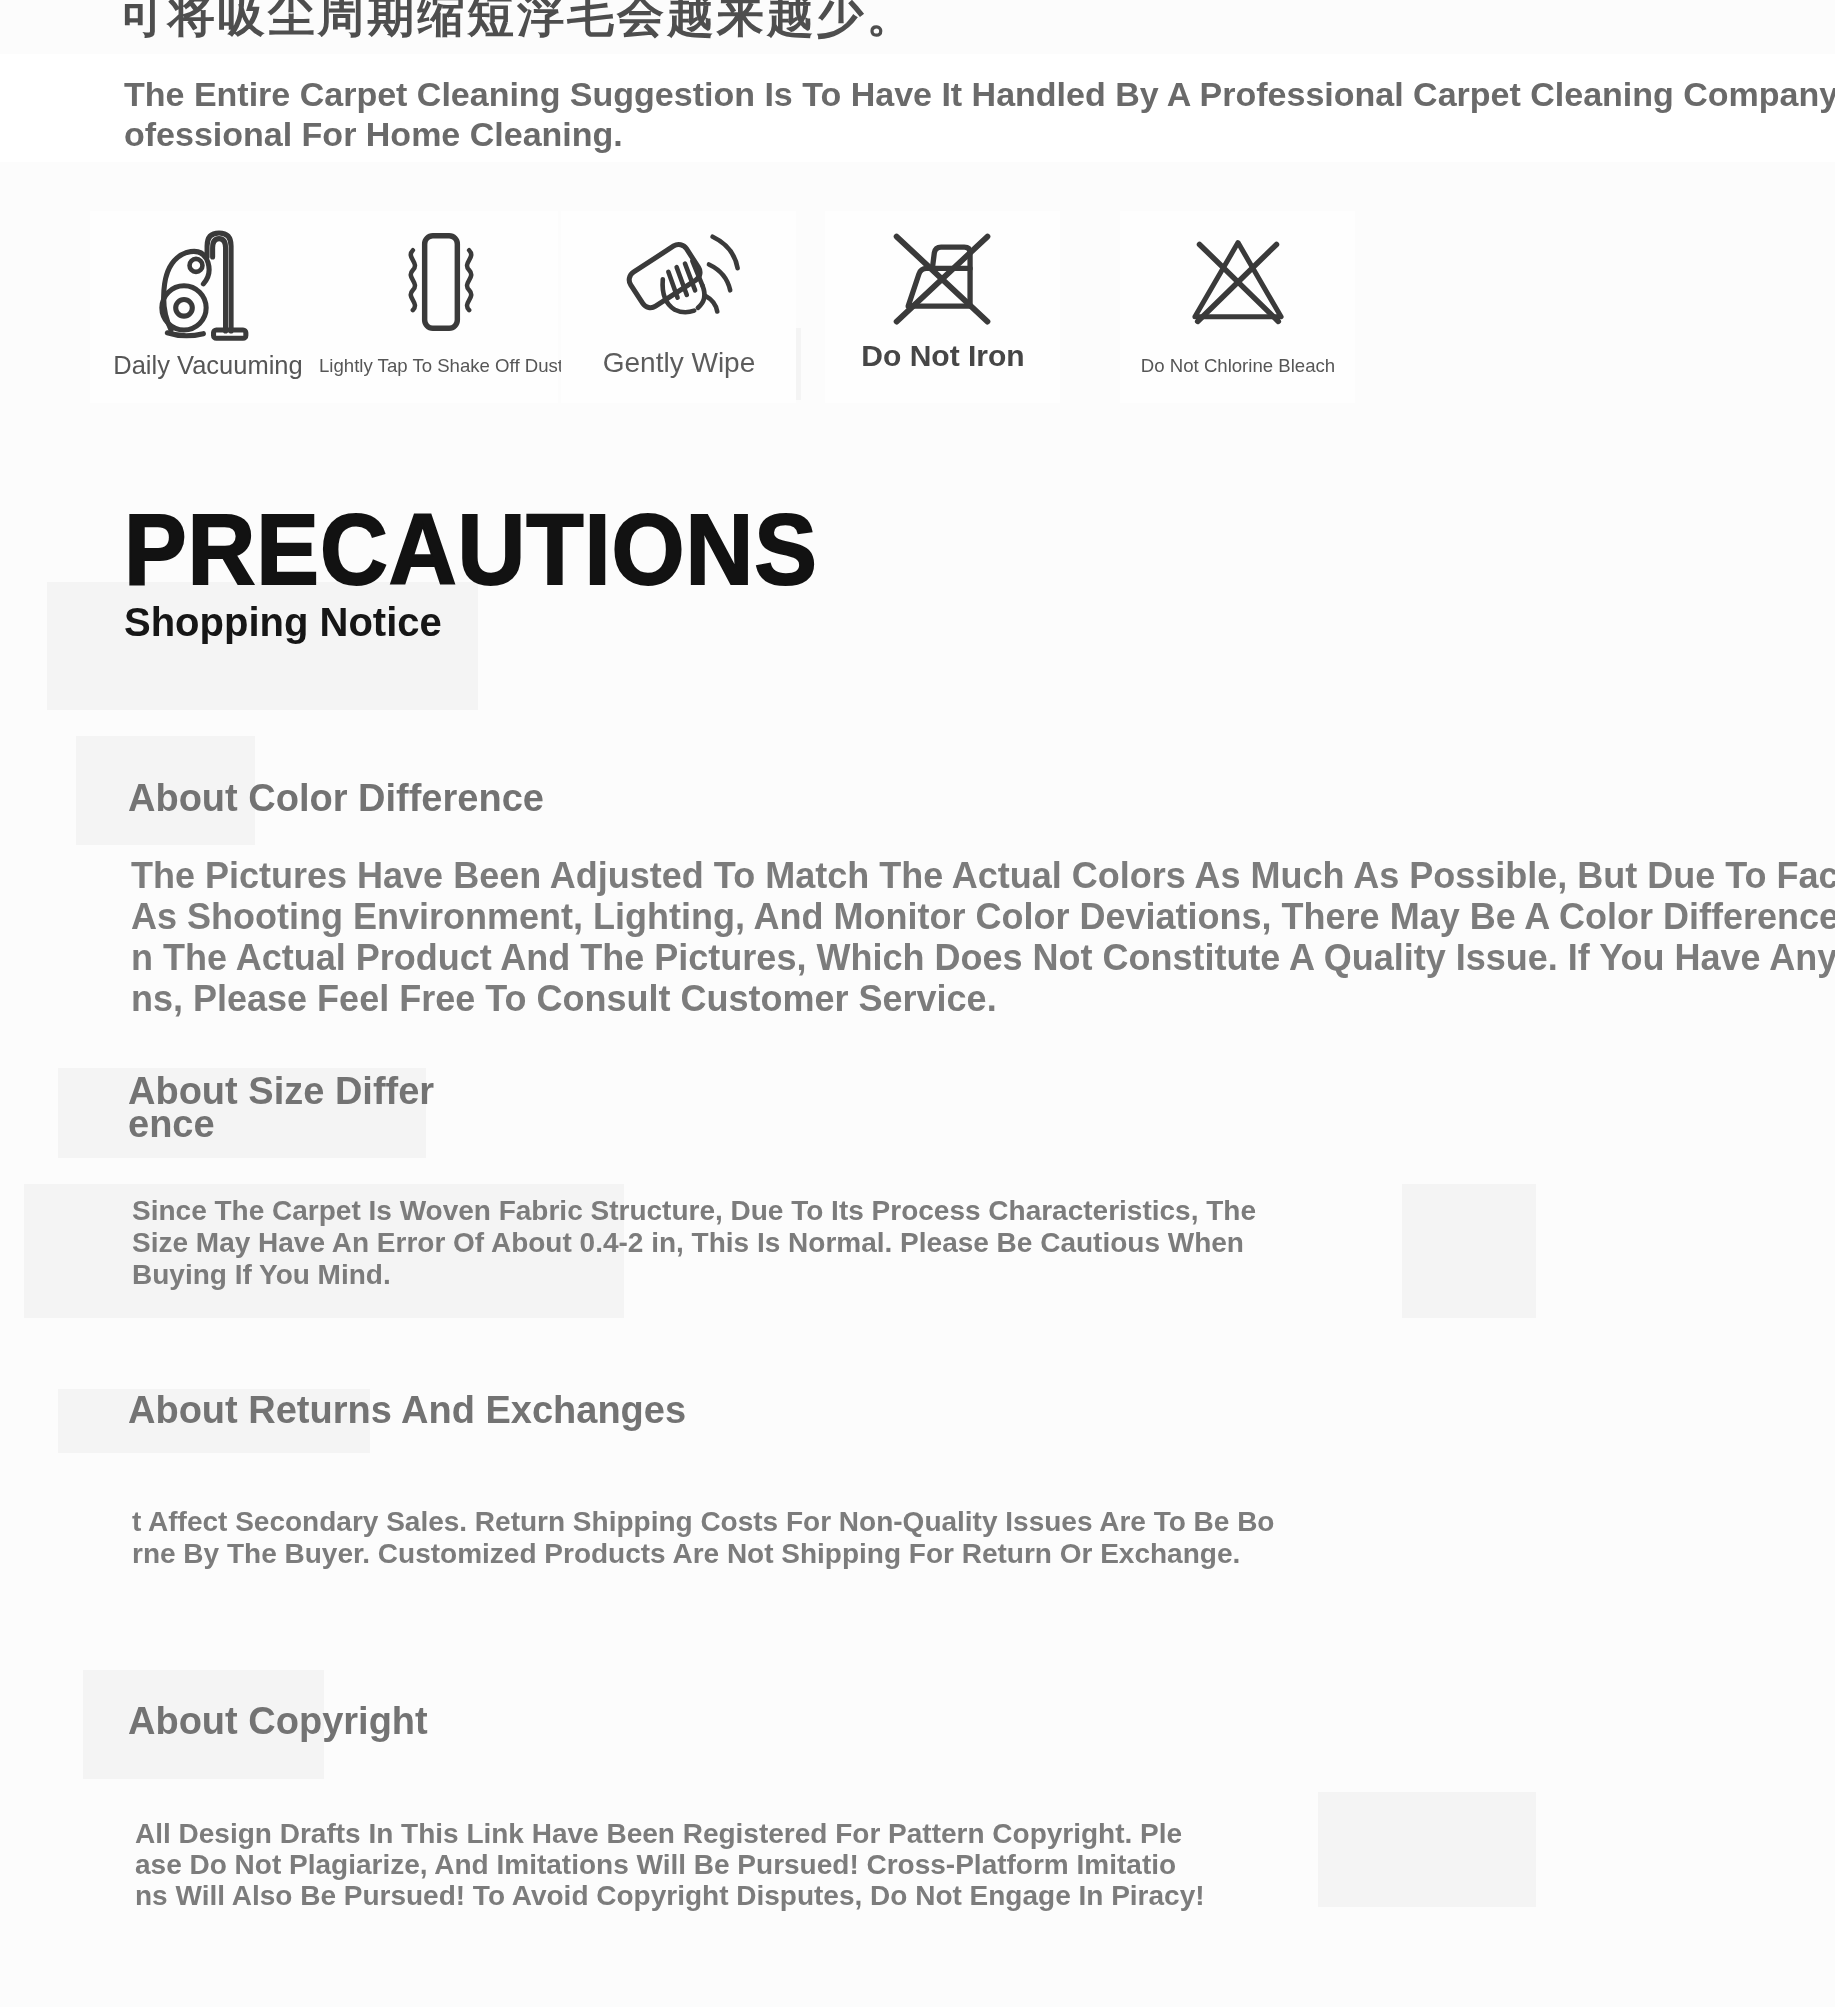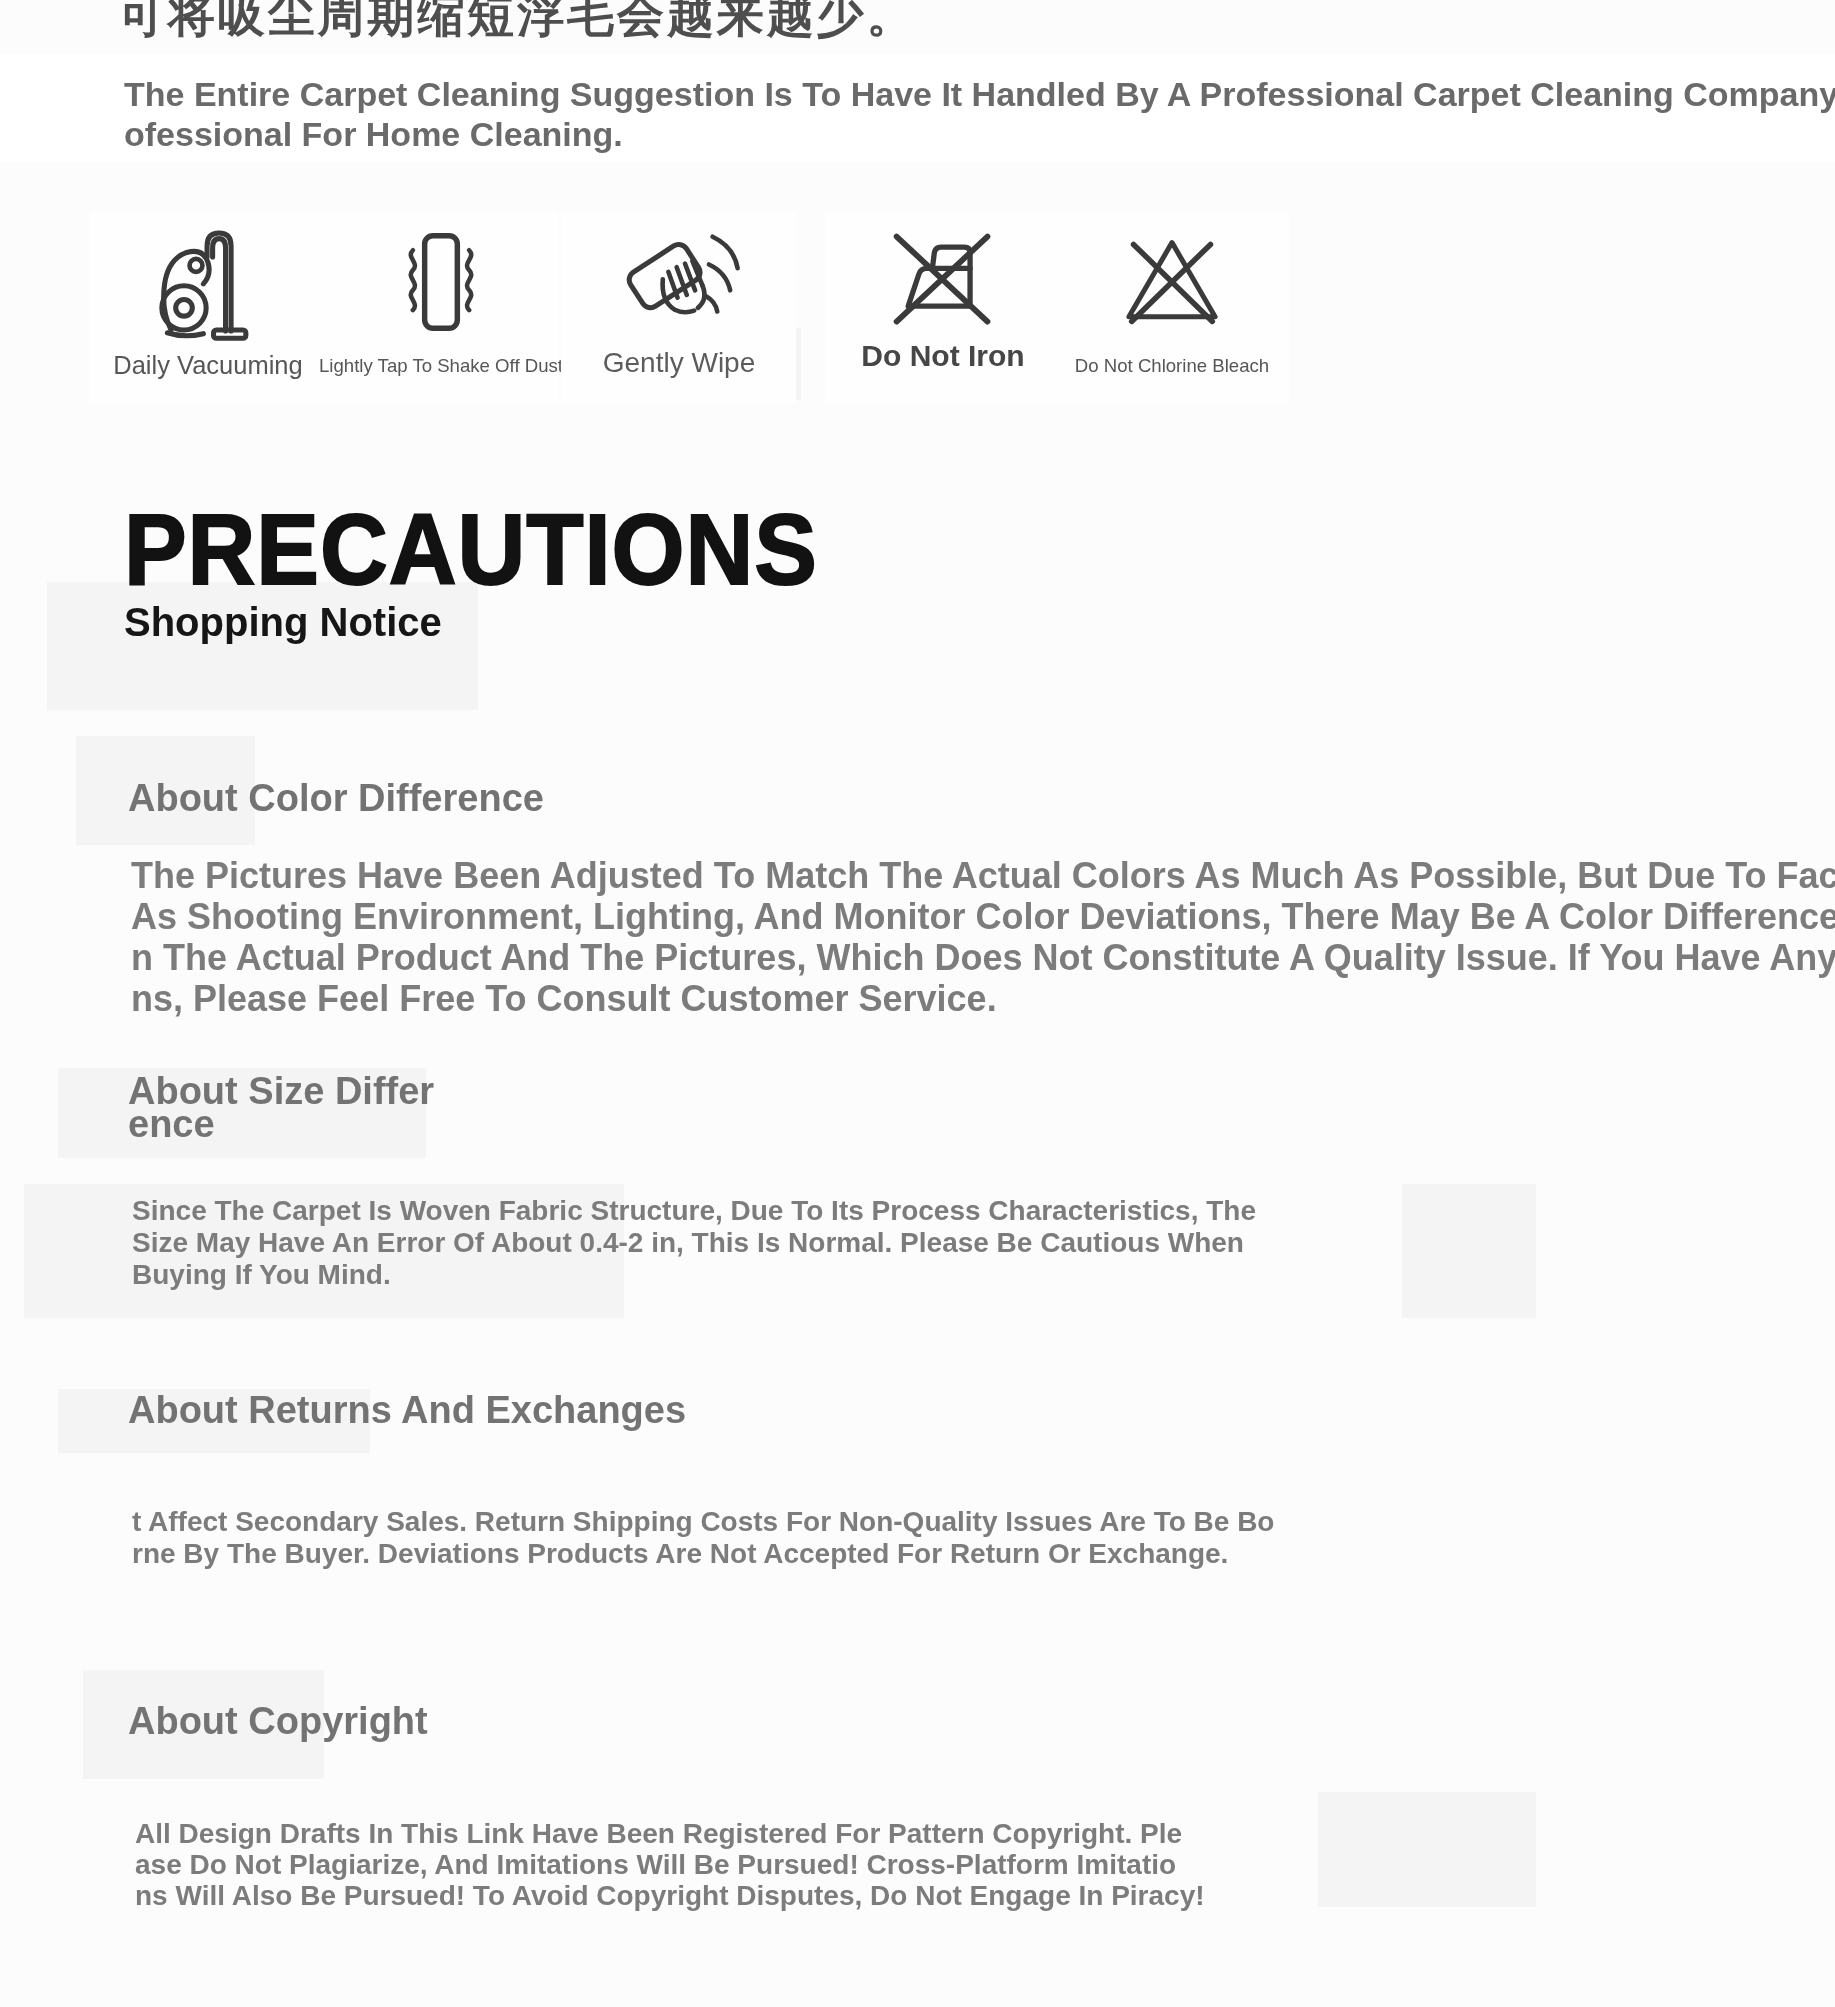--- a/index.html
+++ b/index.html
@@ -126,21 +126,21 @@
       <svg width="116" height="108" viewBox="0 0 120 110">
         <path class="stroke" stroke-width="5.5" d="M24 80 L35 47 Q37 41 43 41 L88 41 L88 80 Z"></path>
         <path class="stroke" stroke-width="5.5" d="M49 41 L51 25 Q52 19 58 19 L82 19 Q88 19 88 25 L88 41"></path>
         <path class="stroke" stroke-width="6" d="M12 8 L106 96"></path>
         <path class="stroke" stroke-width="6" d="M106 8 L12 96"></path>
       </svg>
     </div>
     <div class="care-label" style="top:128px;font-size:30px;font-weight:700;color:#464646;">Do Not Iron</div>
   </div>
 
-  <div class="care-card" style="left:1054px;">
+  <div class="care-card" style="left:1120px;">
     <div class="care-icon">
       <svg width="110" height="106" viewBox="0 0 120 110">
         <path class="stroke" stroke-width="5.5" d="M60 12 L107 93 L13 93 Z"></path>
         <path class="stroke" stroke-width="6" d="M18 14 L104 98"></path>
         <path class="stroke" stroke-width="6" d="M102 14 L16 98"></path>
       </svg>
     </div>
     <div class="care-label" style="top:144px;font-size:18.6px;">Do Not Chlorine Bleach</div>
   </div>
 
@@ -166,21 +166,21 @@
     <div>Since The Carpet Is Woven Fabric Structure, Due To Its Process Characteristics, The</div>
     <div>Size May Have An Error Of About 0.4-2 in, This Is Normal. Please Be Cautious When</div>
     <div>Buying If You Mind.</div>
   </div>
 
   <div class="sec-h" style="top:1394px;">
     <div>About Returns And Exchanges</div>
   </div>
   <div class="para para-sm" style="left:132px;top:1506px;">
     <div>t Affect Secondary Sales. Return Shipping Costs For Non-Quality Issues Are To Be Bo</div>
-    <div>rne By The Buyer. Deviations Products Are Not Accepted For Return Or Exchange.</div>
+    <div>rne By The Buyer. Customized Products Are Not Shipping For Return Or Exchange.</div>
   </div>
 
   <div class="sec-h" style="top:1705px;">
     <div>About Copyright</div>
   </div>
   <div class="para para-sm" style="left:135px;top:1818px;line-height:31px;">
     <div>All Design Drafts In This Link Have Been Registered For Pattern Copyright. Ple</div>
     <div>ase Do Not Plagiarize, And Imitations Will Be Pursued! Cross-Platform Imitatio</div>
     <div>ns Will Also Be Pursued! To Avoid Copyright Disputes, Do Not Engage In Piracy!</div>
   </div>

